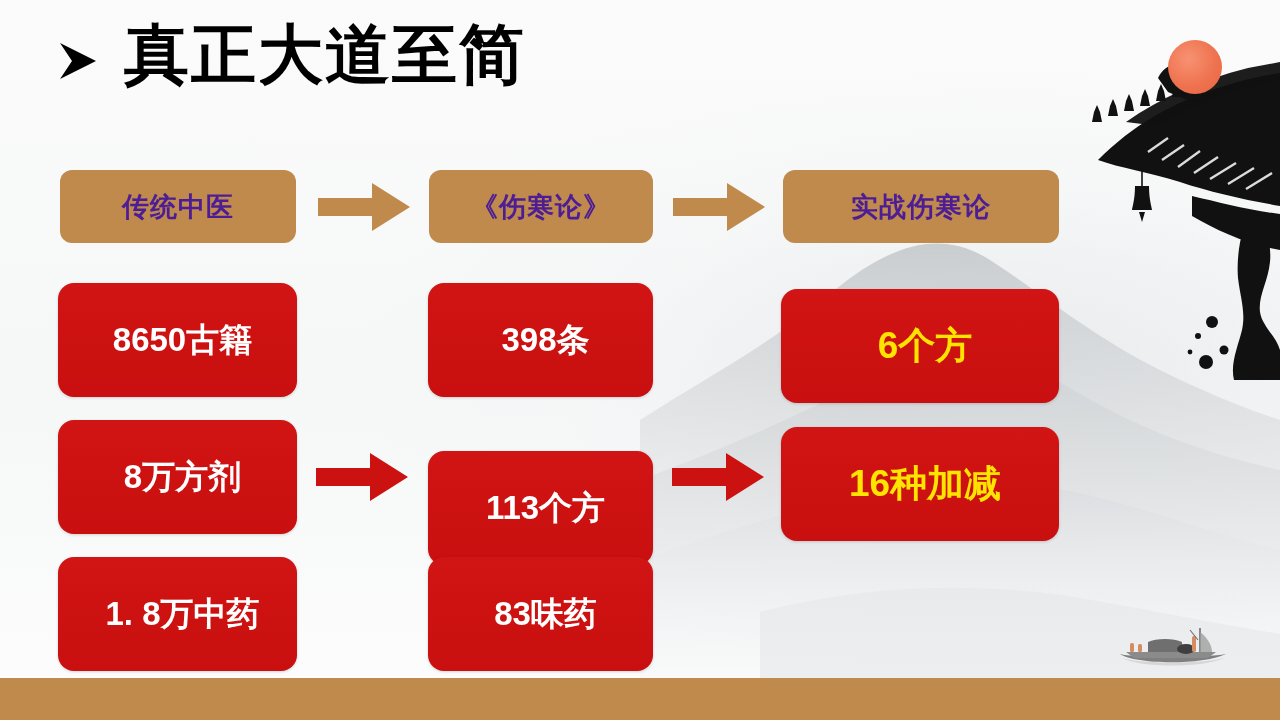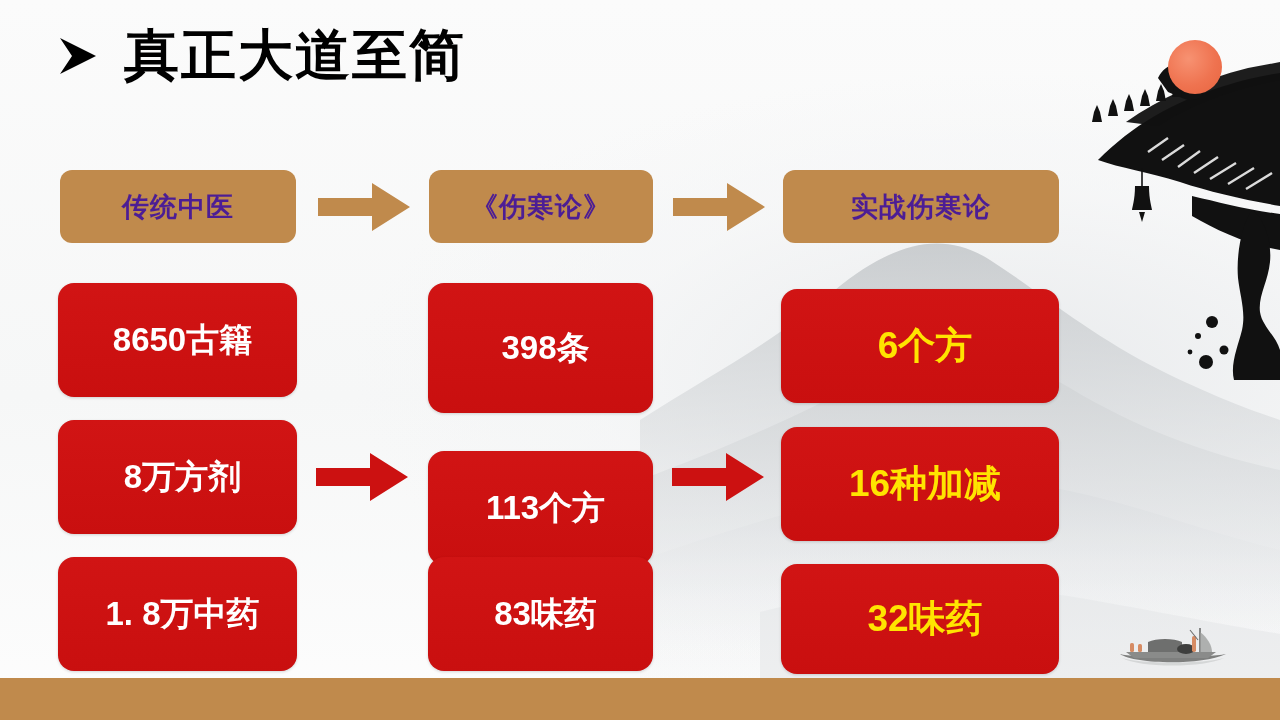--- a/index.html
+++ b/index.html
@@ -45,26 +45,27 @@
     left: 56px; top: 28px;
     display: flex;
     align-items: center;
     gap: 26px;
   }
   .bullet-arrow {
     width: 42px; height: 46px;
     display: block;
   }
   .title-text {
-    font-size: 55px;
+    font-size: 65px;
     font-weight: bold;
     color: #000000;
     letter-spacing: 2px;
     line-height: 1;
     white-space: nowrap;
+    font-family: Liberation Mono, monospace;
   }
 
   
   .box {
     position: absolute;
     display: flex;
     align-items: center;
     justify-content: center;
     border-radius: 14px;
     box-sizing: border-box;
@@ -98,21 +99,21 @@
   #hb1 { left: 60px;  top: 170px; width: 236px; height: 73px; }
   #hb2 { left: 429px; top: 170px; width: 224px; height: 73px; }
   #hb3 { left: 783px; top: 170px; width: 276px; height: 73px; }
 
   
   #c1r1 { left: 58px; top: 283px; width: 239px; height: 114px; }
   #c1r2 { left: 58px; top: 420px; width: 239px; height: 114px; }
   #c1r3 { left: 58px; top: 557px; width: 239px; height: 114px; }
 
   
-  #c2r1 { left: 428px; top: 283px; width: 225px; height: 130px; }
+  #c2r1 { left: 428px; top: 283px; width: 225px; height: 114px; }
   #c2r2 { left: 428px; top: 420px; width: 225px; height: 114px; margin-top: 31px; }
   #c2r3 { left: 428px; top: 557px; width: 225px; height: 114px; }
 
   
   #c3r1 { left: 781px; top: 289px; width: 278px; height: 114px; }
   #c3r2 { left: 781px; top: 427px; width: 278px; height: 114px; }
   #c3r3 { left: 781px; top: 564px; width: 278px; height: 110px; }
 
   
   .arrow { position: absolute; }
@@ -248,21 +249,20 @@
   <div class="box red-box" id="c1r1">8650古籍</div>
   <div class="box red-box" id="c1r2">8万方剂</div>
   <div class="box red-box" id="c1r3">1. 8万中药</div>
 
   <div class="box red-box" id="c2r1">398条</div>
   <div class="box red-box" id="c2r2">113个方</div>
   <div class="box red-box" id="c2r3">83味药</div>
 
   <div class="box red-box emph" id="c3r1">6个方</div>
   <div class="box red-box emph" id="c3r2">16种加减</div>
-  <div class="box red-box emph" id="c3r3">32味药</div>
 
   <svg class="arrow" id="ar1" viewBox="0 0 96 54">
     <path d="M2 18 L56 18 L56 3 L94 27 L56 51 L56 36 L2 36 Z" fill="#cc1111"></path>
   </svg>
   <svg class="arrow" id="ar2" viewBox="0 0 96 54">
     <path d="M2 18 L56 18 L56 3 L94 27 L56 51 L56 36 L2 36 Z" fill="#cc1111"></path>
   </svg>
 
   <div class="footer-bar"></div>
 </div>

